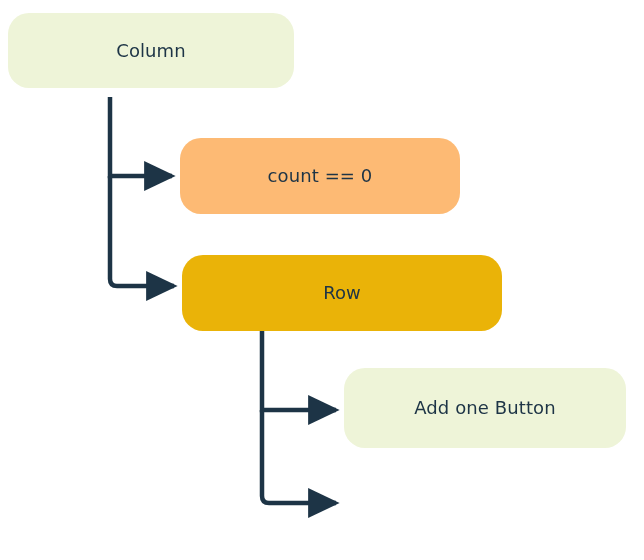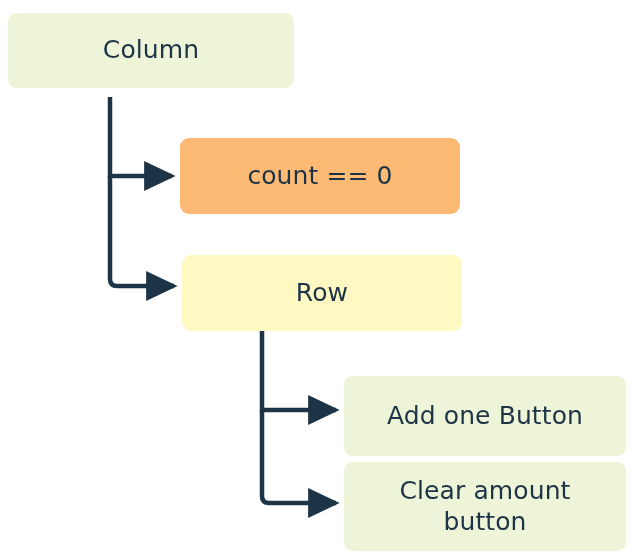--- a/index.html
+++ b/index.html
@@ -21,27 +21,27 @@
     position: absolute;
     left: 0;
     top: 0;
     width: 644px;
     height: 560px;
     pointer-events: none;
   }
   .node {
     position: absolute;
     box-sizing: border-box;
-    border-radius: 9px;
+    border-radius: 21px;
     display: flex;
     align-items: center;
     justify-content: center;
     text-align: center;
     color: #1d3446;
-    font-size: 25px;
+    font-size: 18px;
     font-weight: 400;
     line-height: 1.22;
     letter-spacing: 0.1px;
     padding: 4px 10px;
   }
   .node-label {
     display: block;
     white-space: pre-line;
   }
 
@@ -82,26 +82,22 @@
   </svg>
 
   <div class="node" id="node-column" style="background: rgb(238, 244, 216); left: 8px; top: 13px; width: 286px; height: 75px; color: rgb(29, 52, 70);">
     <span class="node-label">Column</span>
   </div>
 
   <div class="node" id="node-count" style="background: #fdba74; left: 180px; top: 138px; width: 280px; height: 76px; color: rgb(29, 52, 70);">
     <span class="node-label">count == 0</span>
   </div>
 
-  <div class="node" id="node-row" style="background: #fef9c3; left: 182px; top: 255px; width: 280px; height: 76px; color: rgb(29, 52, 70);">
+  <div class="node" id="node-row" style="background: #eab308; left: 182px; top: 255px; width: 320px; height: 76px; color: rgb(29, 52, 70);">
     <span class="node-label">Row</span>
   </div>
 
-  <div class="node" id="node-add-one" style="background: rgb(238, 244, 216); left: 344px; top: 376px; width: 282px; height: 80px; color: rgb(29, 52, 70);">
+  <div class="node" id="node-add-one" style="background: rgb(238, 244, 216); left: 344px; top: 368px; width: 282px; height: 80px; color: rgb(29, 52, 70);">
     <span class="node-label">Add one Button</span>
   </div>
 
-  <div class="node" id="node-clear" style="background: rgb(238, 244, 216); left: 344px; top: 462px; width: 282px; height: 89px; color: rgb(29, 52, 70);">
-    <span class="node-label">Clear amount
-button</span>
-  </div>
 
 </div>
 
 </body></html>

